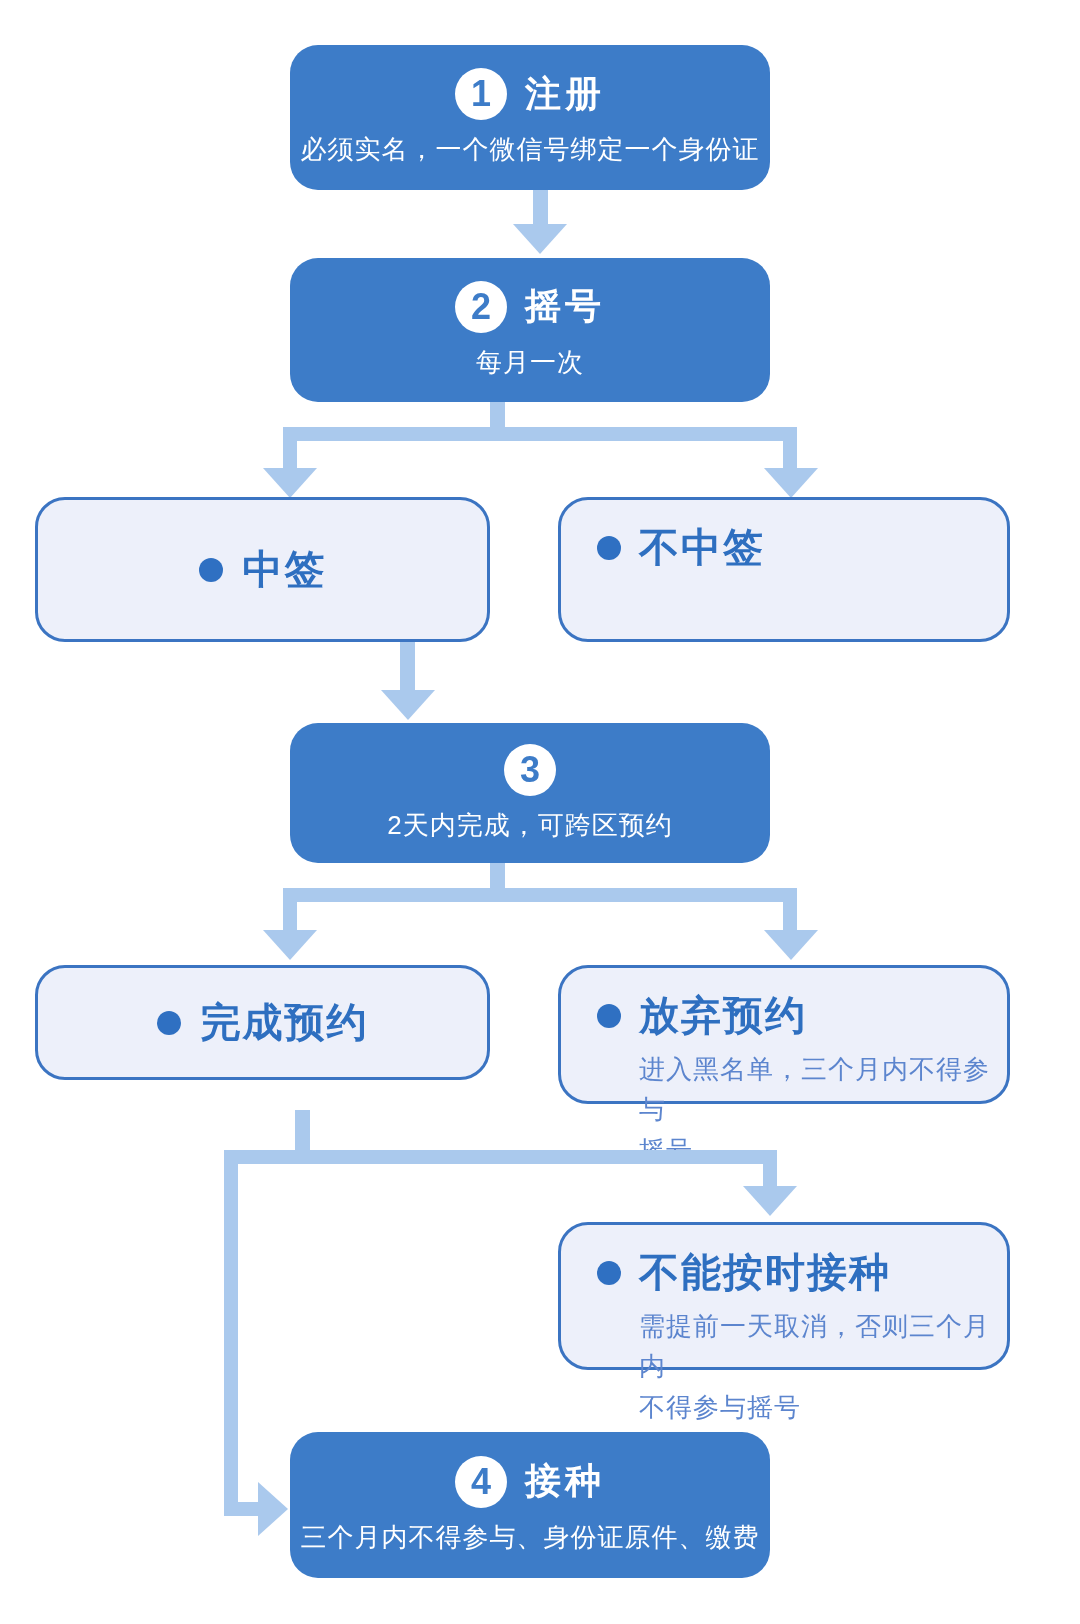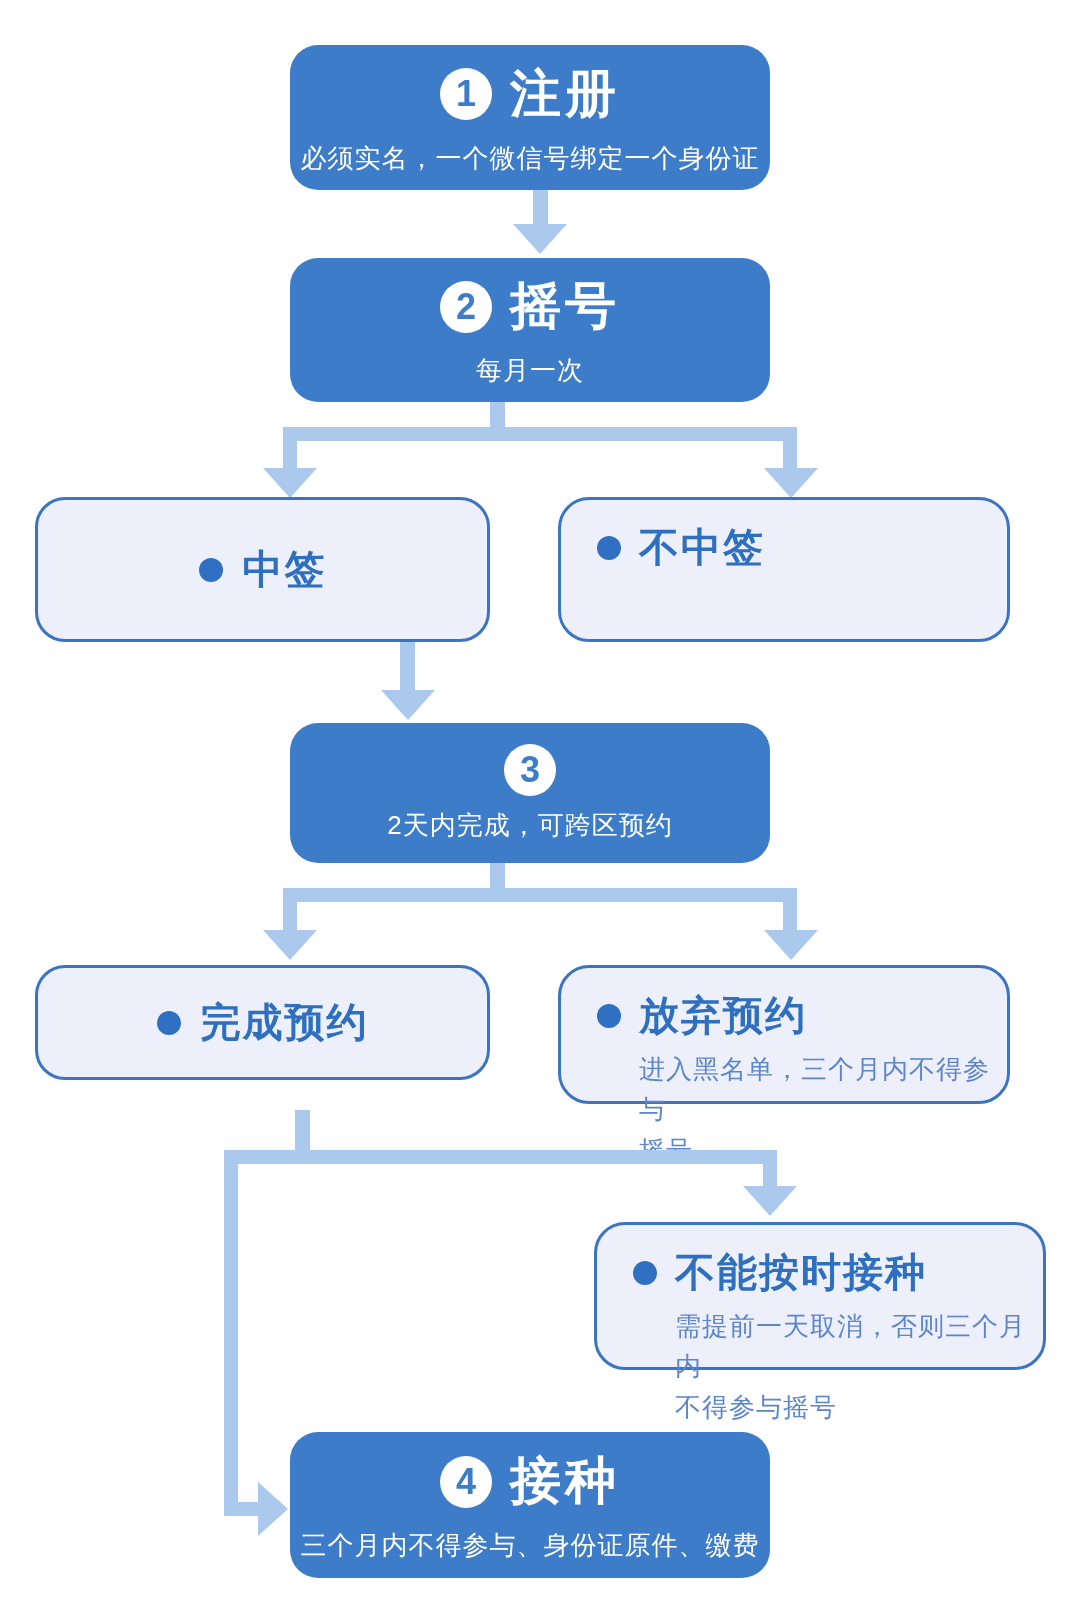--- a/index.html
+++ b/index.html
@@ -25,30 +25,30 @@
     position:absolute; background:var(--step-fill); color:var(--step-text);
     border-radius:28px; display:flex; flex-direction:column;
     align-items:center; justify-content:center;
   }
   .step-title-row { display:flex; align-items:center; justify-content:center; gap:18px; }
   .badge {
     width:52px; height:52px; border-radius:50%; background:#ffffff;
     color:var(--step-fill); font-weight:bold; font-size:36px;
     display:flex; align-items:center; justify-content:center; flex:0 0 auto;
   }
-  .step-title { font-size:51px; font-weight:bold; letter-spacing:4px; }
+  .step-title { font-size:36px; font-weight:bold; letter-spacing:4px; }
   .step-subtitle { font-size:26px; margin-top:12px; letter-spacing:1px; }
 
   
   .outcome {
     position:absolute; background:var(--outcome-fill);
     border:3px solid var(--outcome-border); border-radius:30px;
   }
   .outcome.center { display:flex; align-items:center; justify-content:center; gap:20px; }
-  .outcome.left { padding:20px 16px 0 36px;border-radius:31px; }
+  .outcome.left { padding:20px 16px 0 36px; }
   .outcome-head { display:flex; align-items:center; gap:18px; }
   .dot {
     width:24px; height:24px; border-radius:50%; background:var(--bullet-dot); flex:0 0 auto;
   }
   .outcome-title { color:var(--outcome-title-text); font-size:40px; font-weight:bold; letter-spacing:2px; }
   .outcome-body {
     color:var(--outcome-body-text); font-size:26px; line-height:1.55;
     margin:6px 0 0 42px; white-space:pre-line; letter-spacing:1px;
   }
 
@@ -140,21 +140,21 @@
   </div>
 
   <div class="seg" style="left:295px; top:1110px; width:15px; height:40px;"></div>
   <div class="seg" style="left:224px; top:1150px; width:553px; height:14px;"></div>
   <div class="seg" style="left:763px; top:1164px; width:14px; height:24px;"></div>
   <div class="head-down" style="left:743px; top:1186px;"></div>
   <div class="seg" style="left:224px; top:1150px; width:14px; height:366px;"></div>
   <div class="seg" style="left:224px; top:1502px; width:36px; height:14px;"></div>
   <div class="head-right" style="left:258px; top:1482px;"></div>
 
-  <div class="outcome left" style="left:558px; top:1222px; width:452px; height:148px;margin-left:36px;">
+  <div class="outcome left" style="left:558px; top:1222px; width:452px; height:148px;">
     <div class="outcome-head">
       <span class="dot"></span>
       <span class="outcome-title">不能按时接种</span>
     </div>
     <div class="outcome-body">需提前一天取消，否则三个月内
 不得参与摇号</div>
   </div>
 
   <div class="step" style="left:290px; top:1432px; width:480px; height:146px;">
     <div class="step-title-row">

